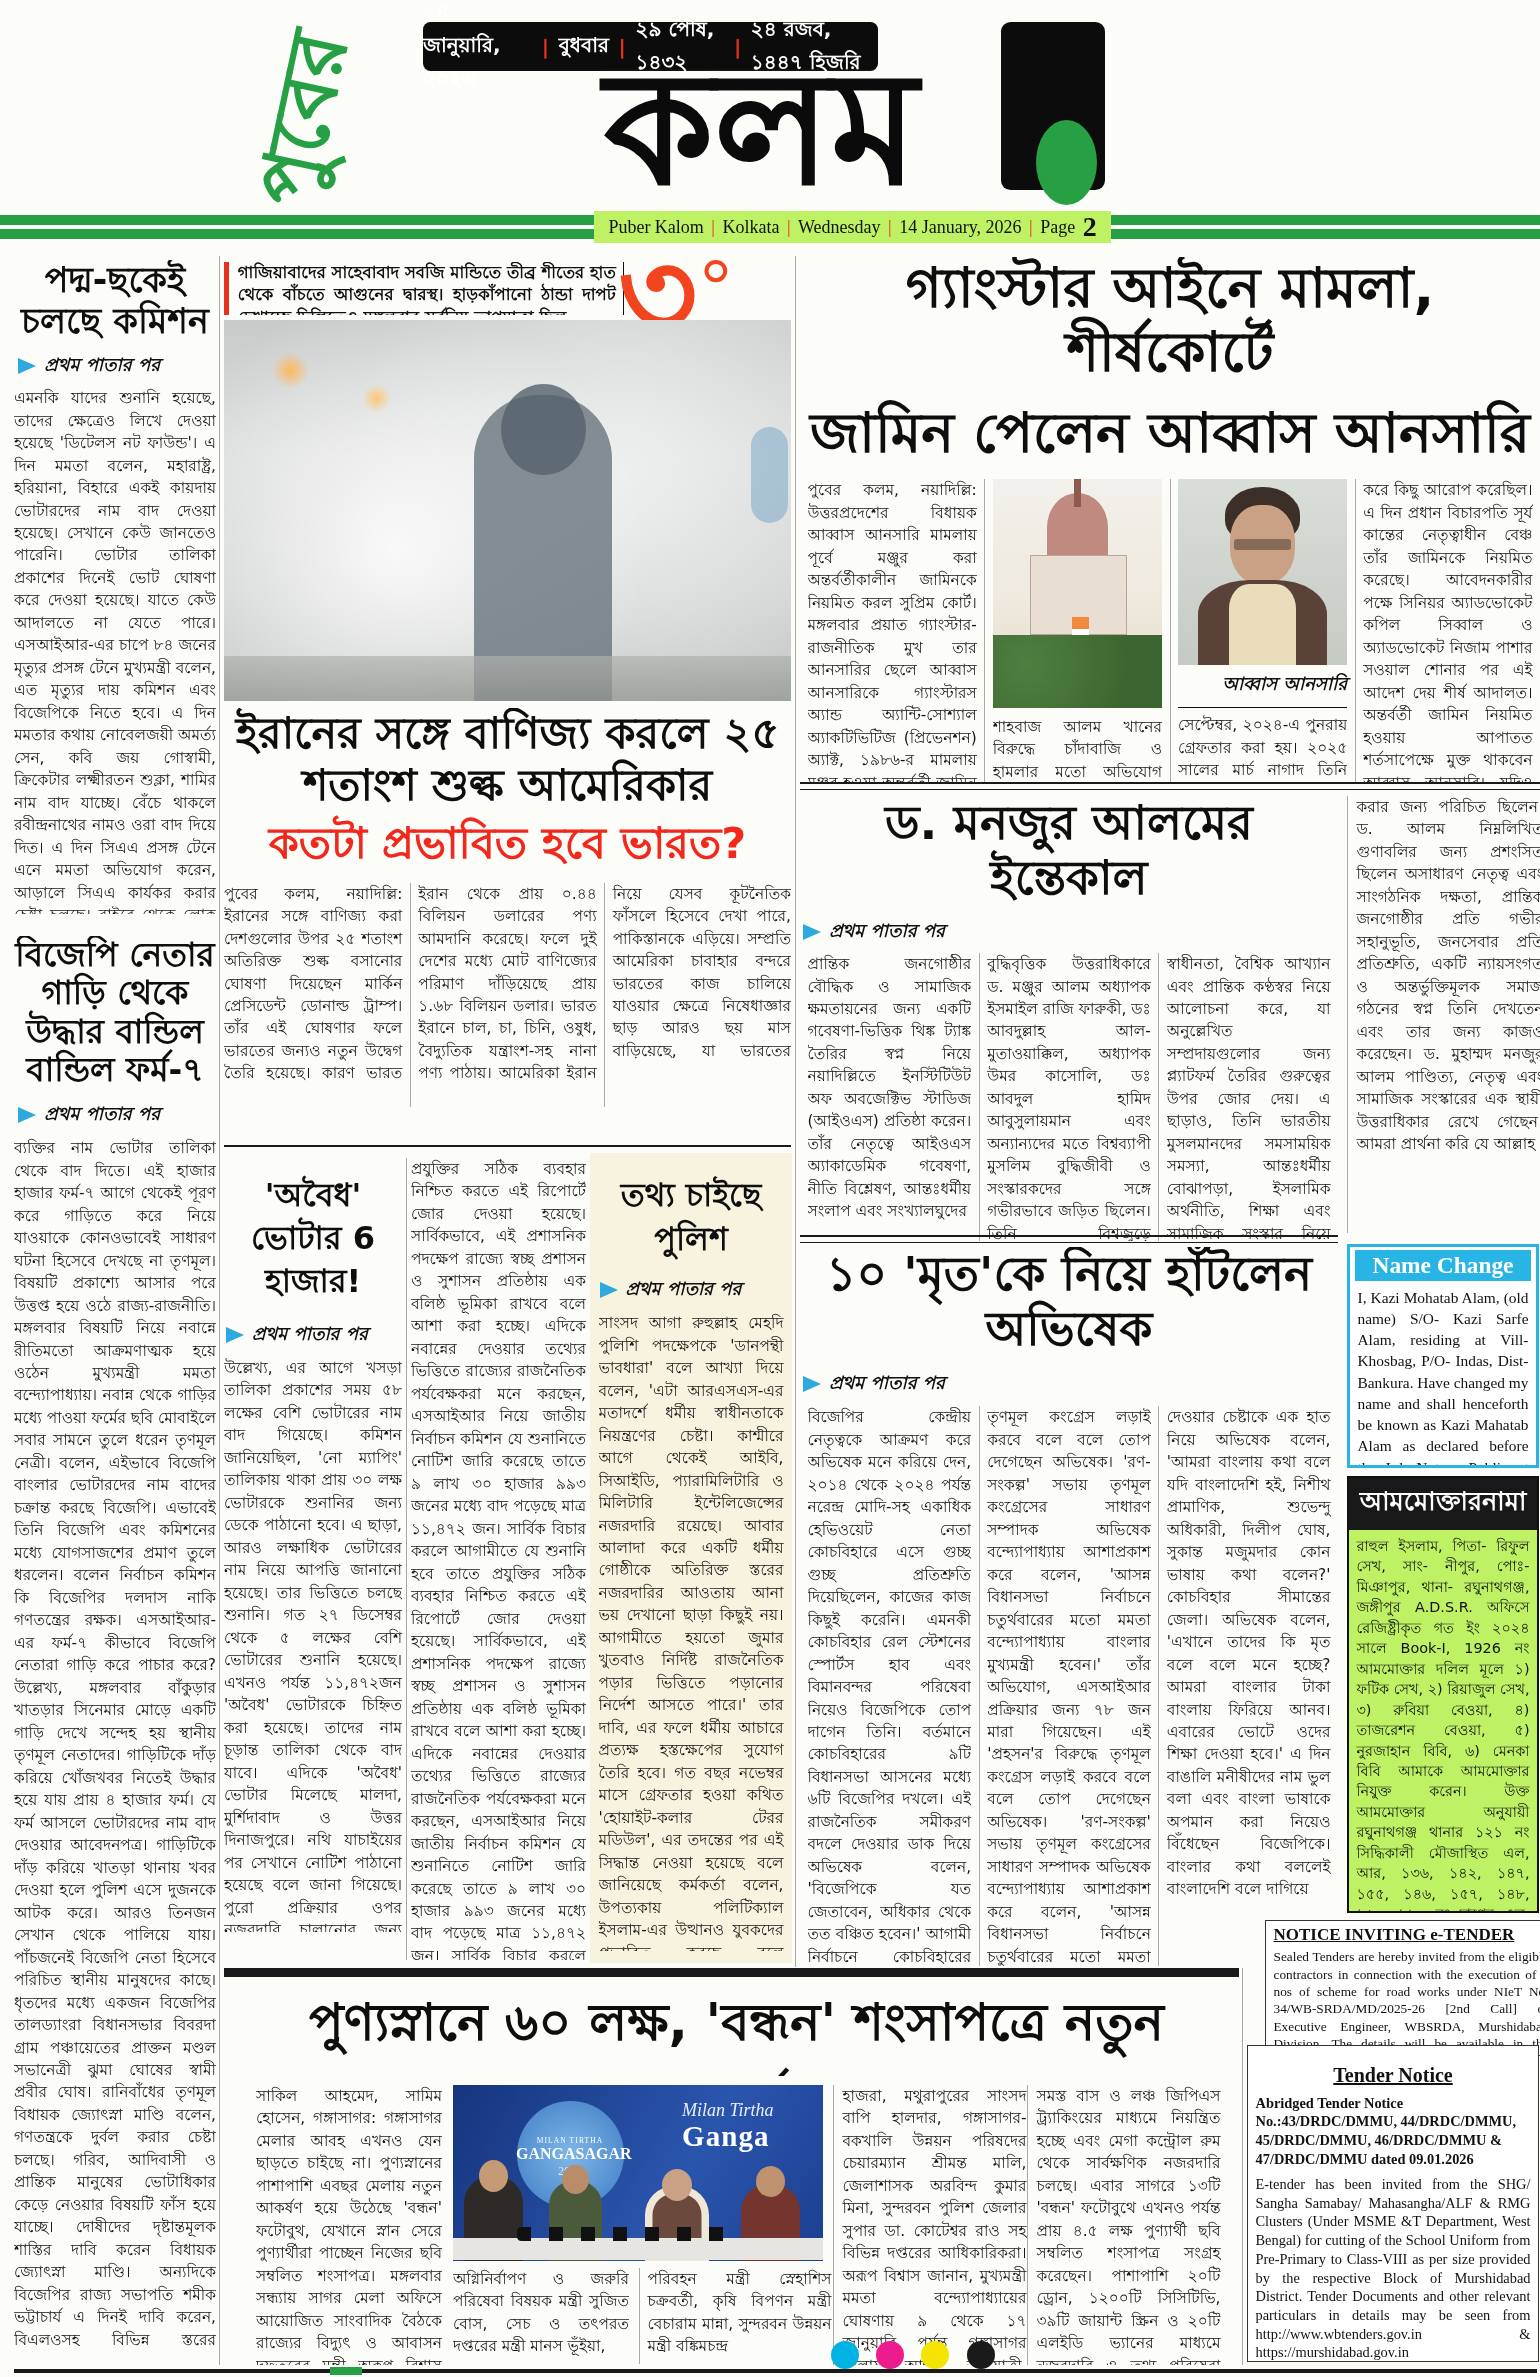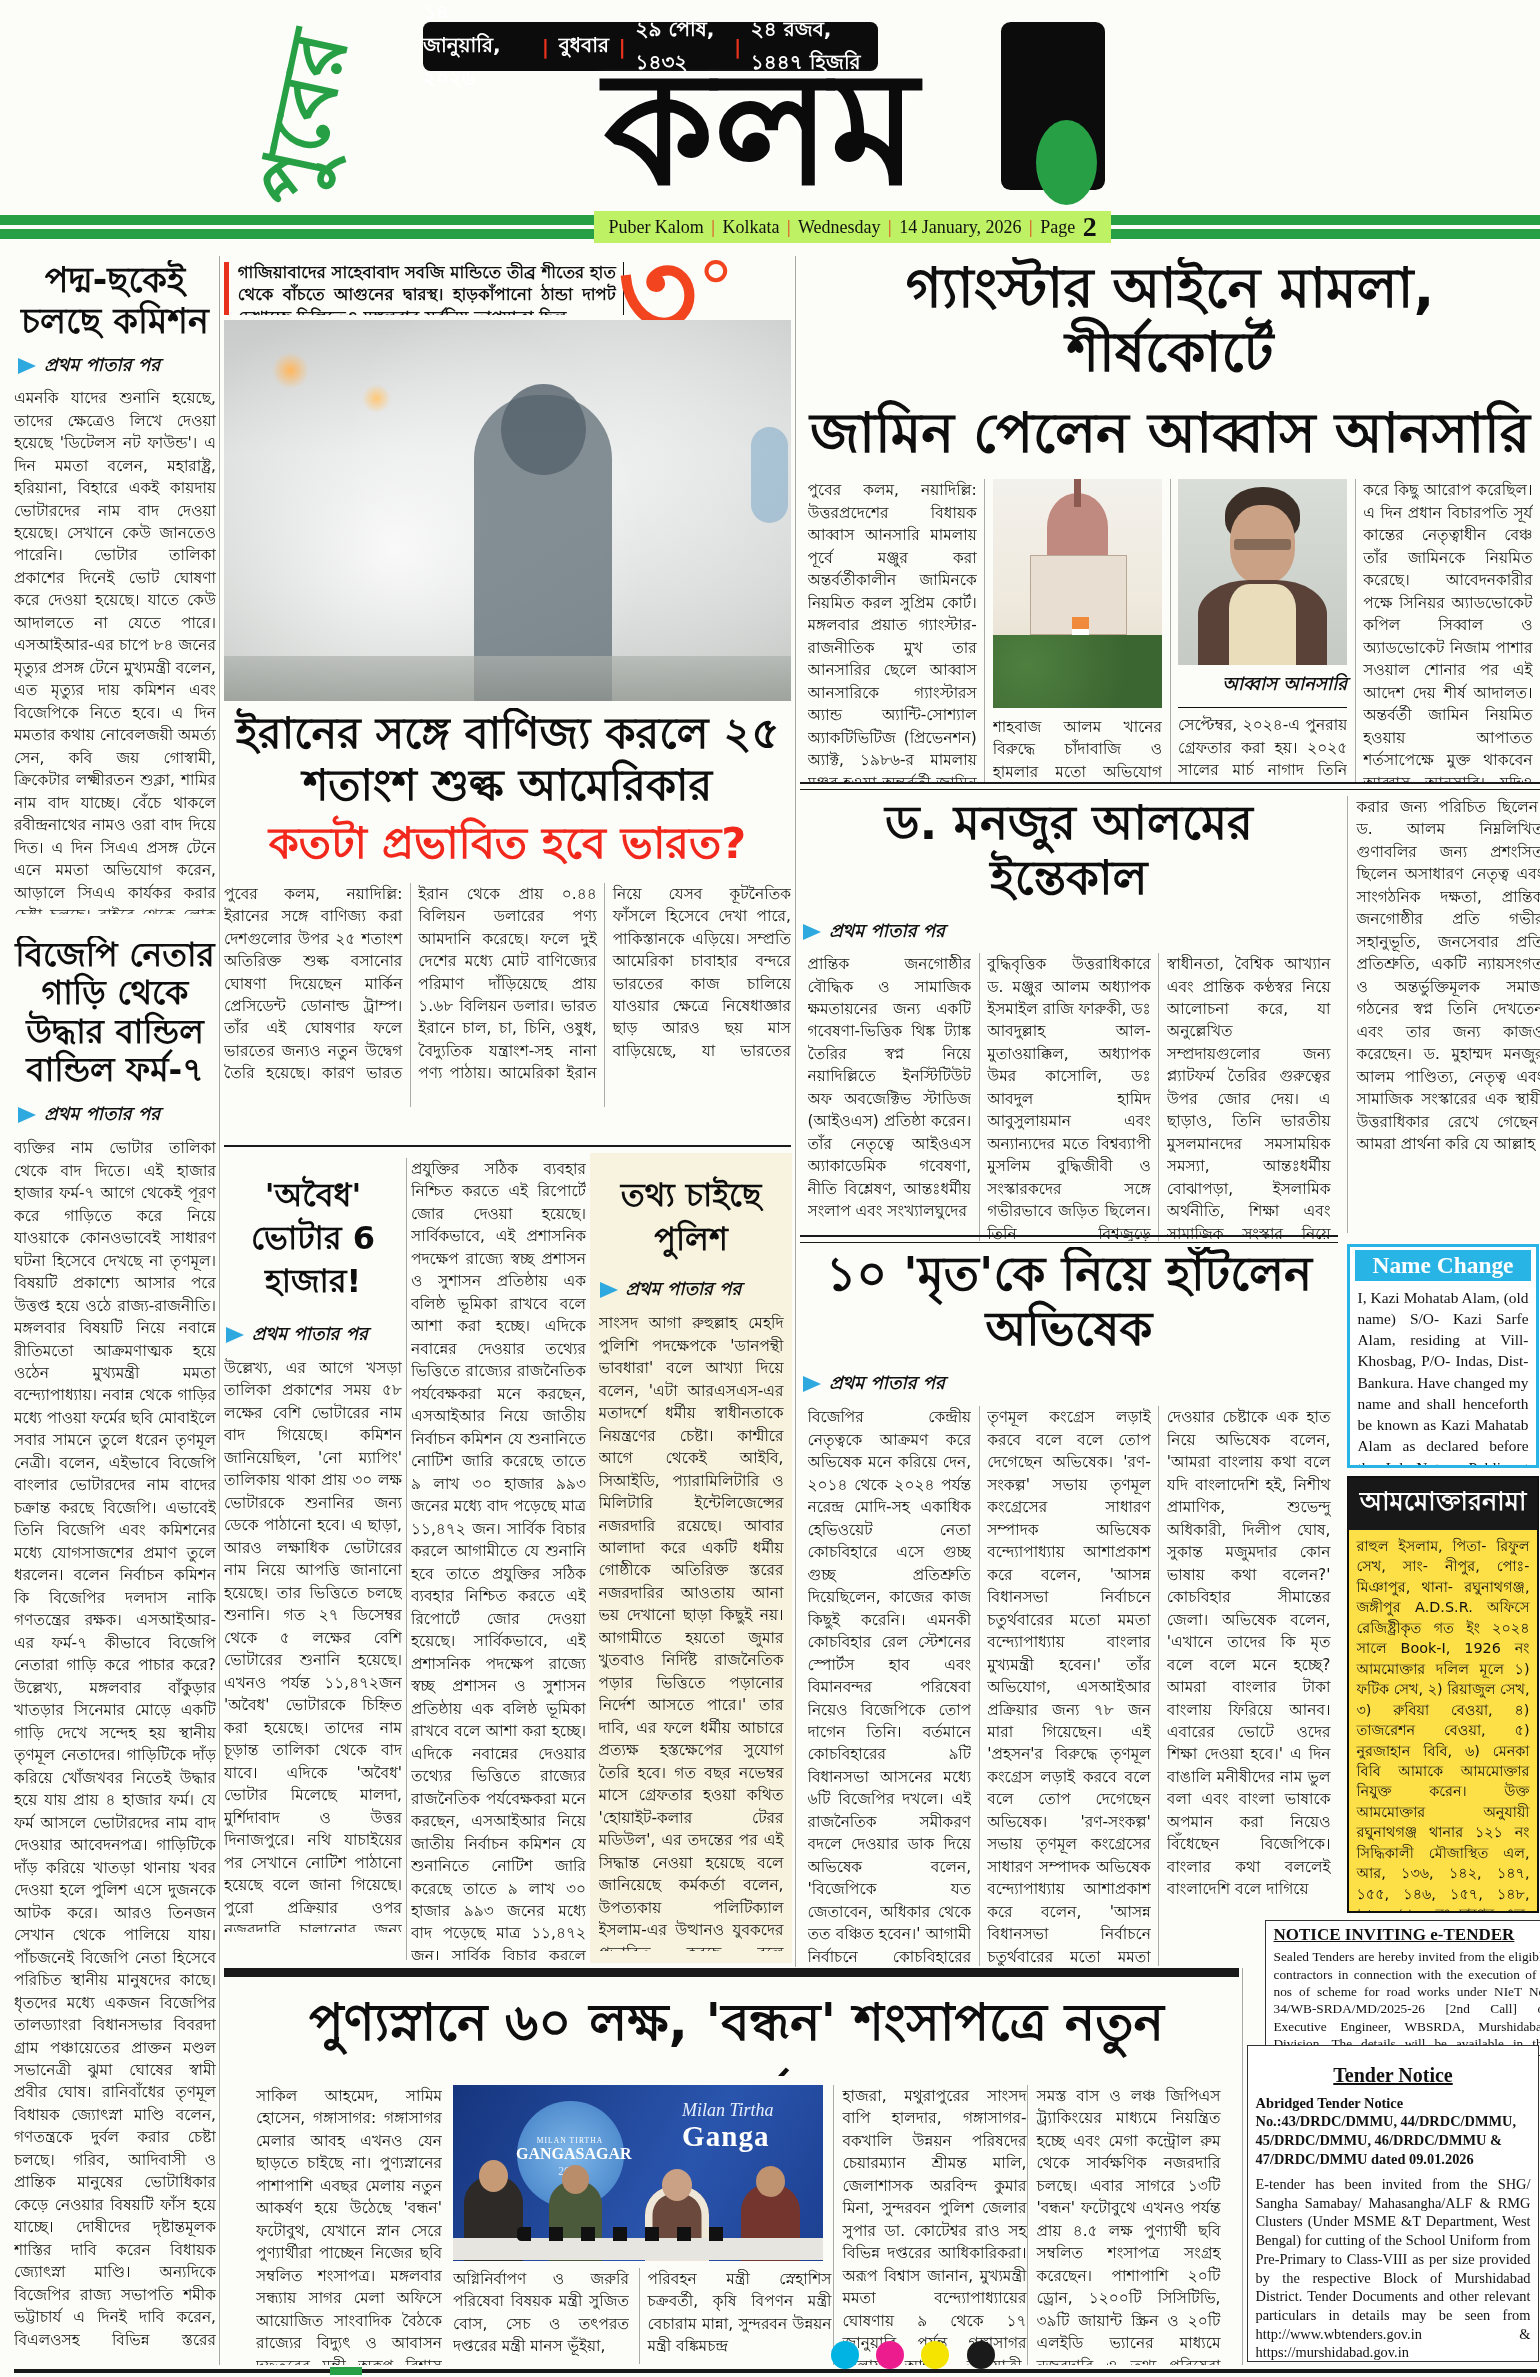--- a/index.html
+++ b/index.html
@@ -196,21 +196,21 @@
           <div class="body-txt" style="height:100%;">দেওয়ার চেষ্টাকে এক হাত নিয়ে অভিষেক বলেন, 'আমরা বাংলায় কথা বলে যদি বাংলাদেশি হই, নিশীথ প্রামাণিক, শুভেন্দু অধিকারী, দিলীপ ঘোষ, সুকান্ত মজুমদার কোন ভাষায় কথা বলেন?' কোচবিহার সীমান্তের জেলা। অভিষেক বলেন, 'এখানে তাদের কি মৃত বলে বলে মনে হচ্ছে? আমরা বাংলার টাকা বাংলায় ফিরিয়ে আনব। এবারের ভোটে ওদের শিক্ষা দেওয়া হবে।' এ দিন বাঙালি মনীষীদের নাম ভুল বলা এবং বাংলা ভাষাকে অপমান করা নিয়েও বিঁধেছেন বিজেপিকে। বাংলার কথা বললেই বাংলাদেশি বলে দাগিয়ে</div>
         </div>
     </div>
   </div>
 
   <div class="abs boxed serif" style="left:1347px;top:1244px;width:192px;height:224px;border:3.2px solid #29b4e6;background:#fff;padding:5.3px 7.5px;overflow:hidden;">
     <div style="background:#29b4e6;color:#fff;font-weight:700;font-size:23.4px;text-align:center;padding:2.1px 0;margin:-2.1px -2.1px 5.3px;">Name Change</div>
     <div class="noticebody" style="font-size:15.4px;">I, Kazi Mohatab Alam, (old name) S/O- Kazi Sarfe Alam, residing at Vill- Khosbag, P/O- Indas, Dist- Bankura. Have changed my name and shall henceforth be known as Kazi Mahatab Alam as declared before the Ld. Notary Public at Purba Bardhaman vide Affidavit No.- 831 dt-08/01/2026 Kazi Mohatab Alam, (old name), &amp; Kazi Mahatab Alam (New name) both are same and identical person.</div>
   </div>
 
-  <div class="abs boxed" style="left:1347px;top:1476px;width:192px;height:437px;border:2.1px solid #111;background:#fde047;overflow:hidden;">
+  <div class="abs boxed" style="left:1347px;top:1476px;width:192px;height:437px;border:2.1px solid #111;background:#bef264;overflow:hidden;">
     <div style="background:#181818;color:#fff;font-weight:900;font-size:25.6px;text-align:center;padding:4.3px 0;">আমমোক্তারনামা</div>
     <div class="noticebody" style="padding:6.4px 7.5px;font-size:14.4px;line-height:1.42;">রাহুল ইসলাম, পিতা- রিফুল সেখ, সাং- নীপুর, পোঃ- মিঞাপুর, থানা- রঘুনাথগঞ্জ, জঙ্গীপুর A.D.S.R. অফিসে রেজিষ্ট্রীকৃত গত ইং ২০২৪ সালে Book-I, 1926 নং আমমোক্তার দলিল মূলে ১) ফটিক সেখ, ২) রিয়াজুল সেখ, ৩) রুবিয়া বেওয়া, ৪) তাজরেশন বেওয়া, ৫) নুরজাহান বিবি, ৬) মেনকা বিবি আমাকে আমমোক্তার নিযুক্ত করেন। উক্ত আমমোক্তার অনুযায়ী রঘুনাথগঞ্জ থানার ১২১ নং সিদ্ধিকালী মৌজাস্থিত এল, আর, ১৩৬, ১৪২, ১৪৭, ১৫৫, ১৪৬, ১৫৭, ১৪৮, ১৬০, ১৯০ নং দাগের এল, আর, ৬৬০ নং খতিয়ানের মোট ৭৭ শতক সম্পত্তি হইতেছে। উক্ত সম্পত্তি রেকর্ড হলে বা কোন Dispute থাকলে বিজ্ঞাপন প্রকাশ হওয়ার পরবর্তীতে ৩০ দিনের মধ্যে B.L. &amp; L.R.O. Raghunathganj-I অফিসে যোগাযোগ করিবেন। অন্যথায় পরবর্তীতে কোন অভিযোগ গ্রাহ্য হইবে না।</div>
   </div>
 
   <div class="abs boxed serif" style="left:1265px;top:1920px;width:292px;height:136px;border:1.6px solid #333;background:#fff;padding:4.3px 7.5px;overflow:hidden;">
     <div style="font-weight:700;font-size:17px;text-decoration:underline;text-align:left;margin-bottom:3.2px;">NOTICE INVITING e-TENDER</div>
     <div class="noticebody" style="font-size:13.3px;line-height:1.3;">Sealed Tenders are hereby invited from the eligible contractors in connection with the execution of 2 nos of scheme for road works under NIeT No. 34/WB-SRDA/MD/2025-26 [2nd Call] of Executive Engineer, WBSRDA, Murshidabad Division. The details will be available in the website htpp://wbtenders.gov.in.</div>
 
   </div>
 

